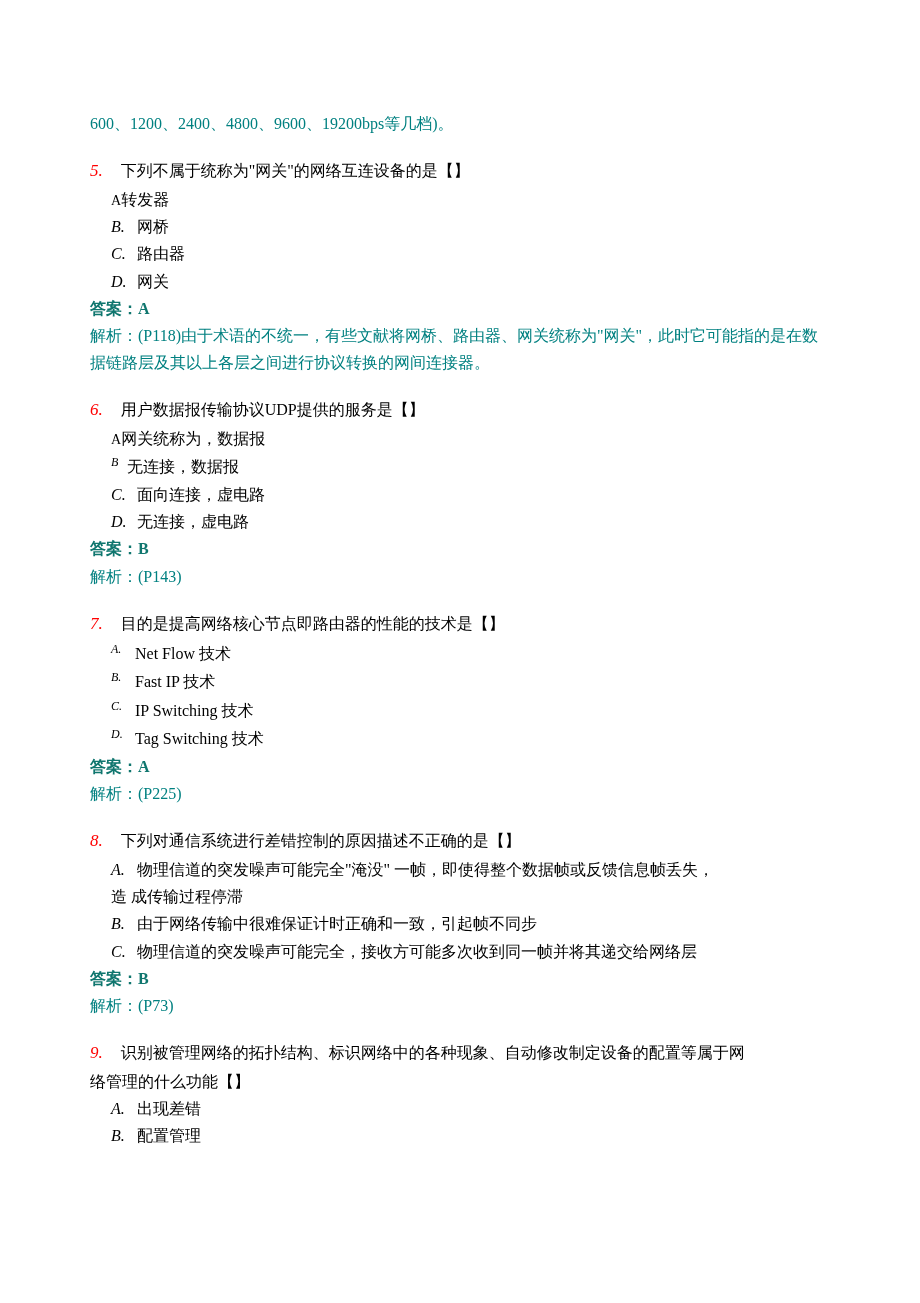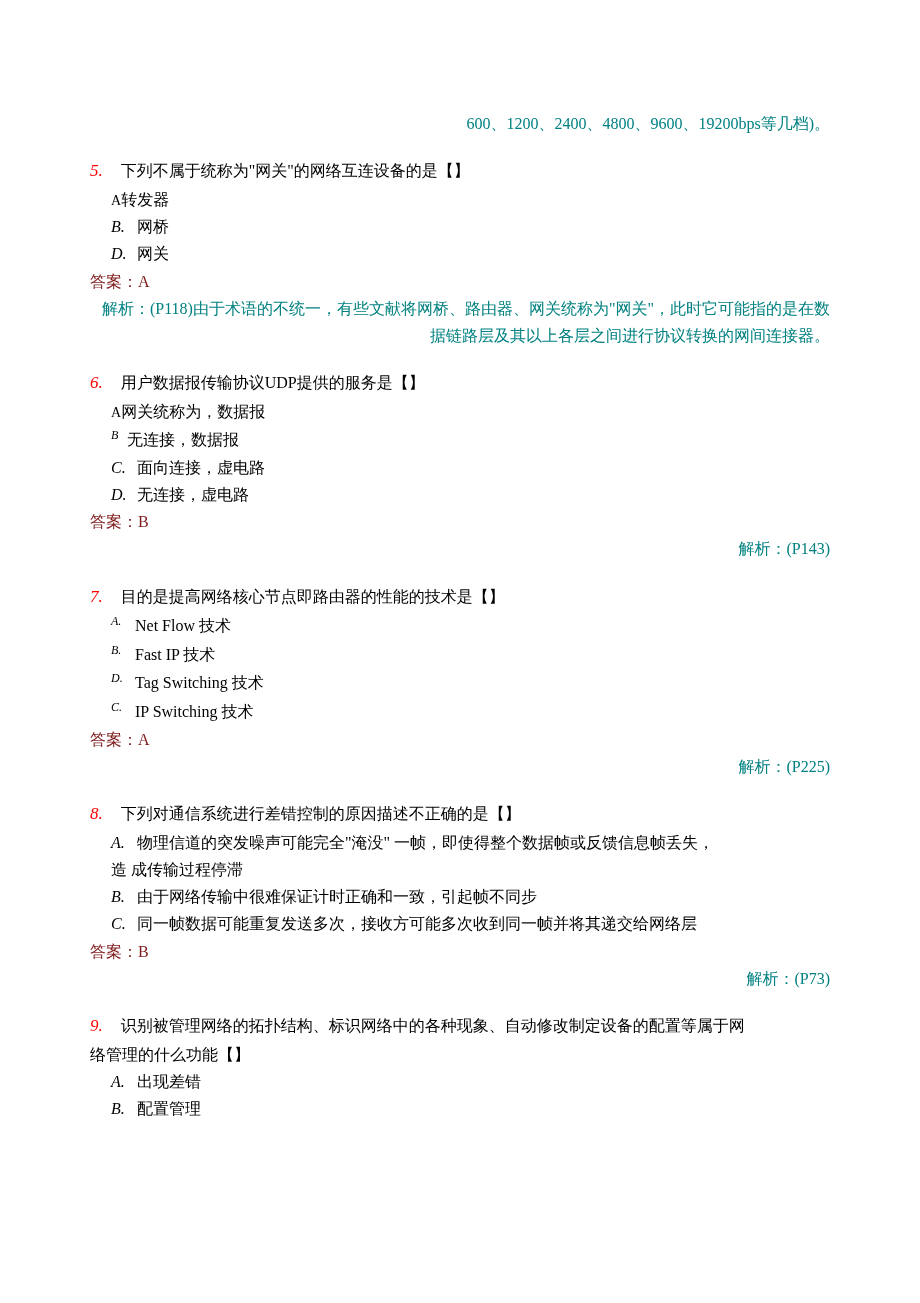--- a/index.html
+++ b/index.html
@@ -6,23 +6,23 @@
     font-family: "SimSun", "宋体", serif;
     font-size: 16px;
     line-height: 1.7;
     color: #000;
     background: #fff;
     margin: 0;
     padding: 110px 90px 60px 90px;
     width: 920px;
     box-sizing: border-box;
   }
-  .teal { color: #008080; text-align: right; }
+  .teal { color: #008080; }
   .red-num { color: #ff0000; font-style: italic; font-family: "Times New Roman", serif; font-size: 17px; }
-  .blue { color: #7f1d1d; }
+  .blue { color: #0f766e; font-weight: bold; }
   .q-block { margin-bottom: 20px; }
   .stem { text-indent: 0; }
   .stem .red-num { margin-right: 14px; }
   .options { margin-left: 21px; }
   .opt-row { display: block; }
   .opt-letter { font-style: italic; font-family: "Times New Roman", serif; display: inline-block; min-width: 26px; }
   .opt-letter-sup { font-style: italic; font-family: "Times New Roman", serif; font-size: 12px; vertical-align: super; display: inline-block; min-width: 16px; }
 </style>
 </head>
 <body>
@@ -30,20 +30,21 @@
 <div class="teal">600、1200、2400、4800、9600、19200bps等几档)。</div>
 
 <div class="q-block" style="margin-top:20px;">
   <div class="stem">
     <span class="red-num">5.</span>
     <span>下列不属于统称为"网关"的网络互连设备的是【】</span>
   </div>
   <div class="options">
     <span class="opt-row"><span style="font-family:'Times New Roman';font-size:14px;">A</span><span>转发器</span></span>
     <span class="opt-row"><span class="opt-letter">B.</span><span>网桥</span></span>
+    <span class="opt-row"><span class="opt-letter">C.</span><span>路由器</span></span>
     <span class="opt-row"><span class="opt-letter">D.</span><span>网关</span></span>
   </div>
   <div class="blue">答案：A</div>
   <div class="teal">解析：(P118)由于术语的不统一，有些文献将网桥、路由器、网关统称为"网关"，此时它可能指的是在数据链路层及其以上各层之间进行协议转换的网间连接器。</div>
 </div>
 
 <div class="q-block">
   <div class="stem">
     <span class="red-num">6.</span>
     <span>用户数据报传输协议UDP提供的服务是【】</span>
@@ -59,37 +60,37 @@
 </div>
 
 <div class="q-block">
   <div class="stem">
     <span class="red-num">7.</span>
     <span>目的是提高网络核心节点即路由器的性能的技术是【】</span>
   </div>
   <div class="options">
     <span class="opt-row"><span class="opt-letter-sup">A.</span>&nbsp;&nbsp;<span>Net Flow 技术</span></span>
     <span class="opt-row"><span class="opt-letter-sup">B.</span>&nbsp;&nbsp;<span>Fast IP 技术</span></span>
+    <span class="opt-row"><span class="opt-letter-sup">C.</span>&nbsp;&nbsp;<span>IP Switching 技术</span></span>
     <span class="opt-row"><span class="opt-letter-sup">D.</span>&nbsp;&nbsp;<span>Tag Switching 技术</span></span>
-    <span class="opt-row"><span class="opt-letter-sup">C.</span>&nbsp;&nbsp;<span>IP Switching 技术</span></span>
   </div>
   <div class="blue">答案：A</div>
   <div class="teal">解析：(P225)</div>
 </div>
 
 <div class="q-block">
   <div class="stem">
     <span class="red-num">8.</span>
     <span>下列对通信系统进行差错控制的原因描述不正确的是【】</span>
   </div>
   <div class="options">
     <span class="opt-row"><span class="opt-letter">A.</span><span>物理信道的突发噪声可能完全"淹没" 一帧，即使得整个数据帧或反馈信息帧丢失，</span></span>
     <span class="opt-row">造 成传输过程停滞</span>
     <span class="opt-row"><span class="opt-letter">B.</span><span>由于网络传输中很难保证计时正确和一致，引起帧不同步</span></span>
-    <span class="opt-row"><span class="opt-letter">C.</span><span>同一帧数据可能重复发送多次，接收方可能多次收到同一帧并将其递交给网络层</span></span>
+    <span class="opt-row"><span class="opt-letter">C.</span><span>物理信道的突发噪声可能完全，接收方可能多次收到同一帧并将其递交给网络层</span></span>
   </div>
   <div class="blue">答案：B</div>
   <div class="teal">解析：(P73)</div>
 </div>
 
 <div class="q-block">
   <div class="stem">
     <span class="red-num">9.</span>
     <span>识别被管理网络的拓扑结构、标识网络中的各种现象、自动修改制定设备的配置等属于网</span>
   </div>

